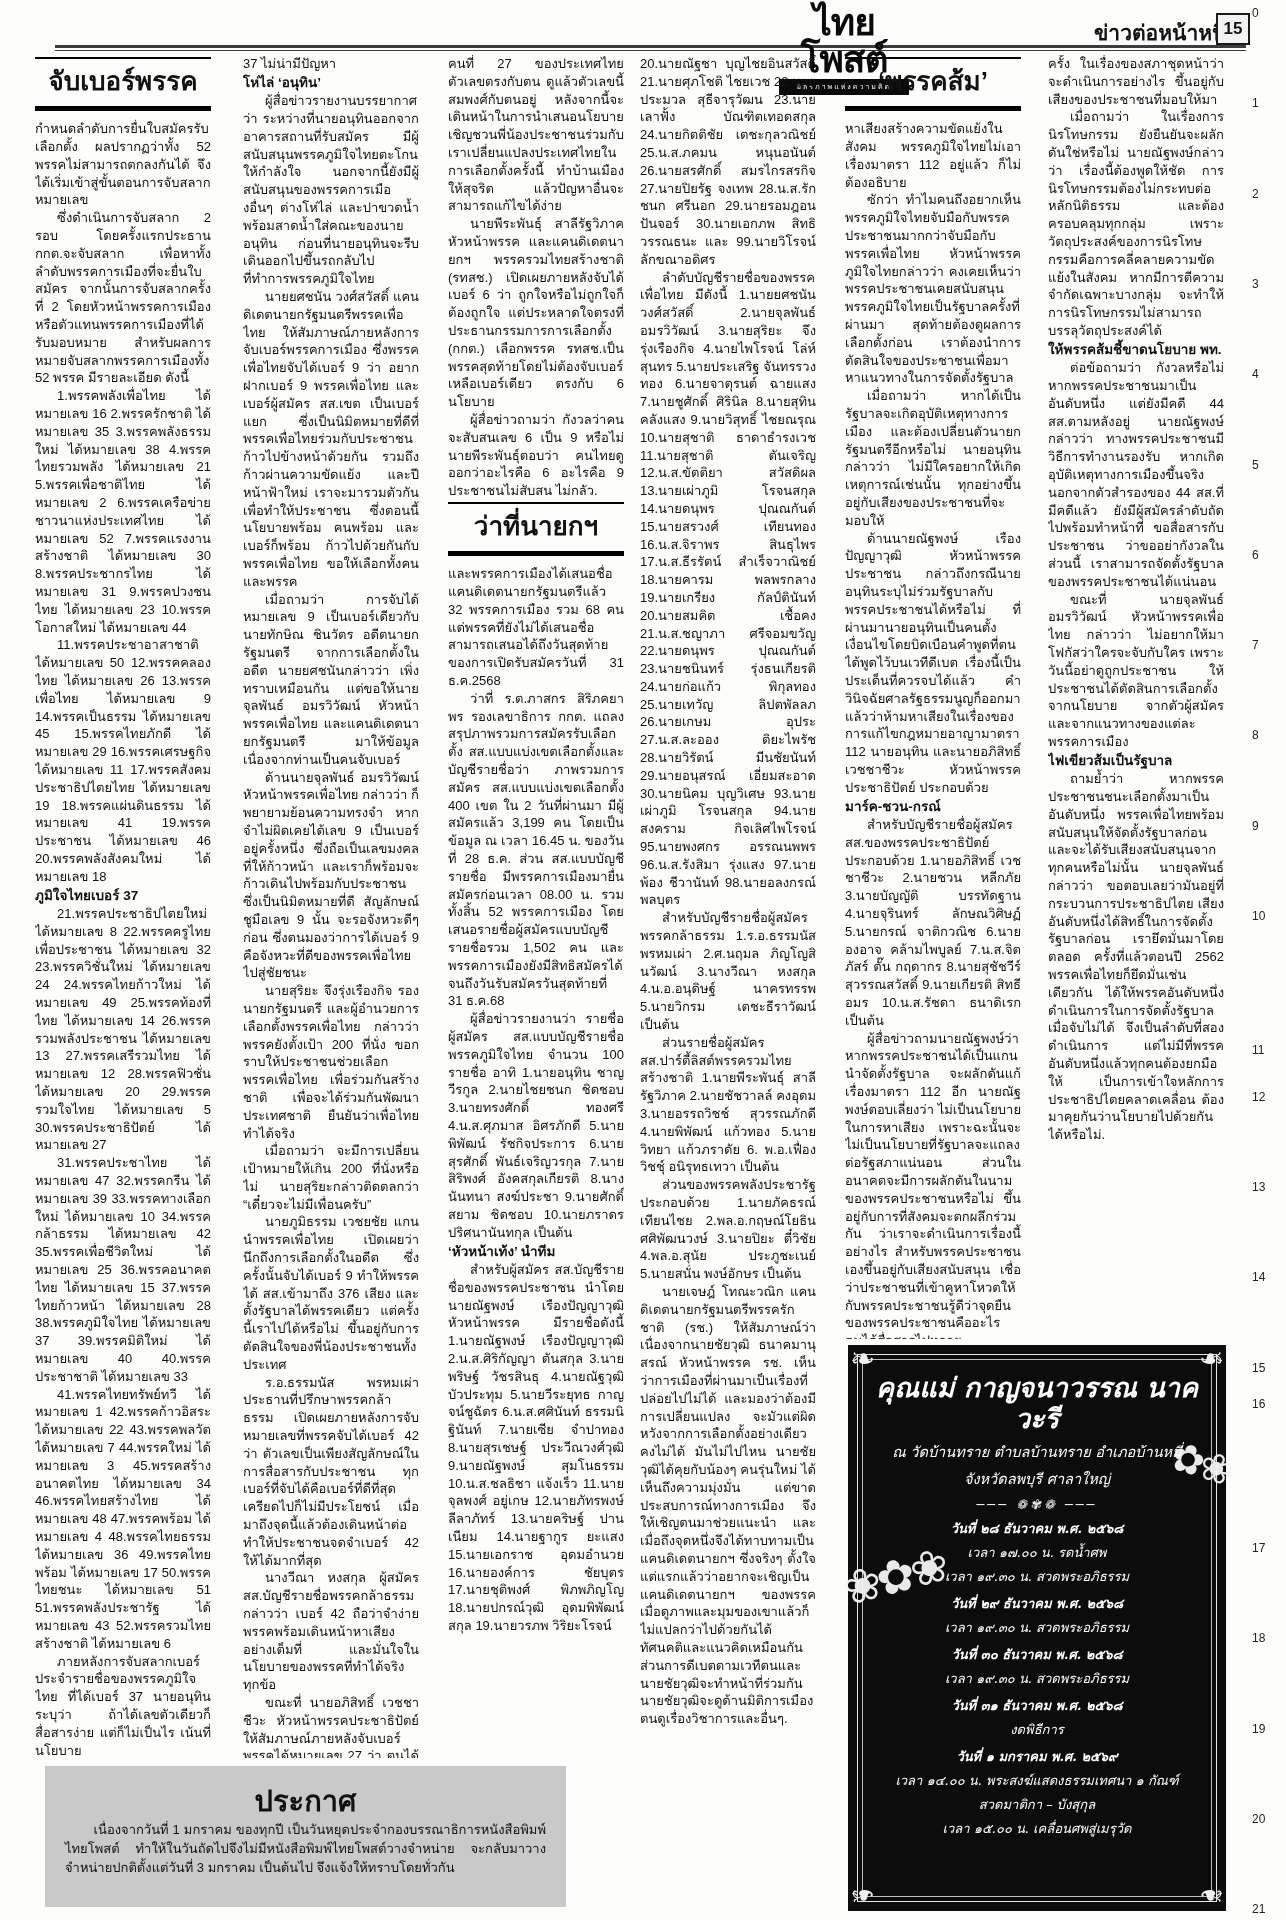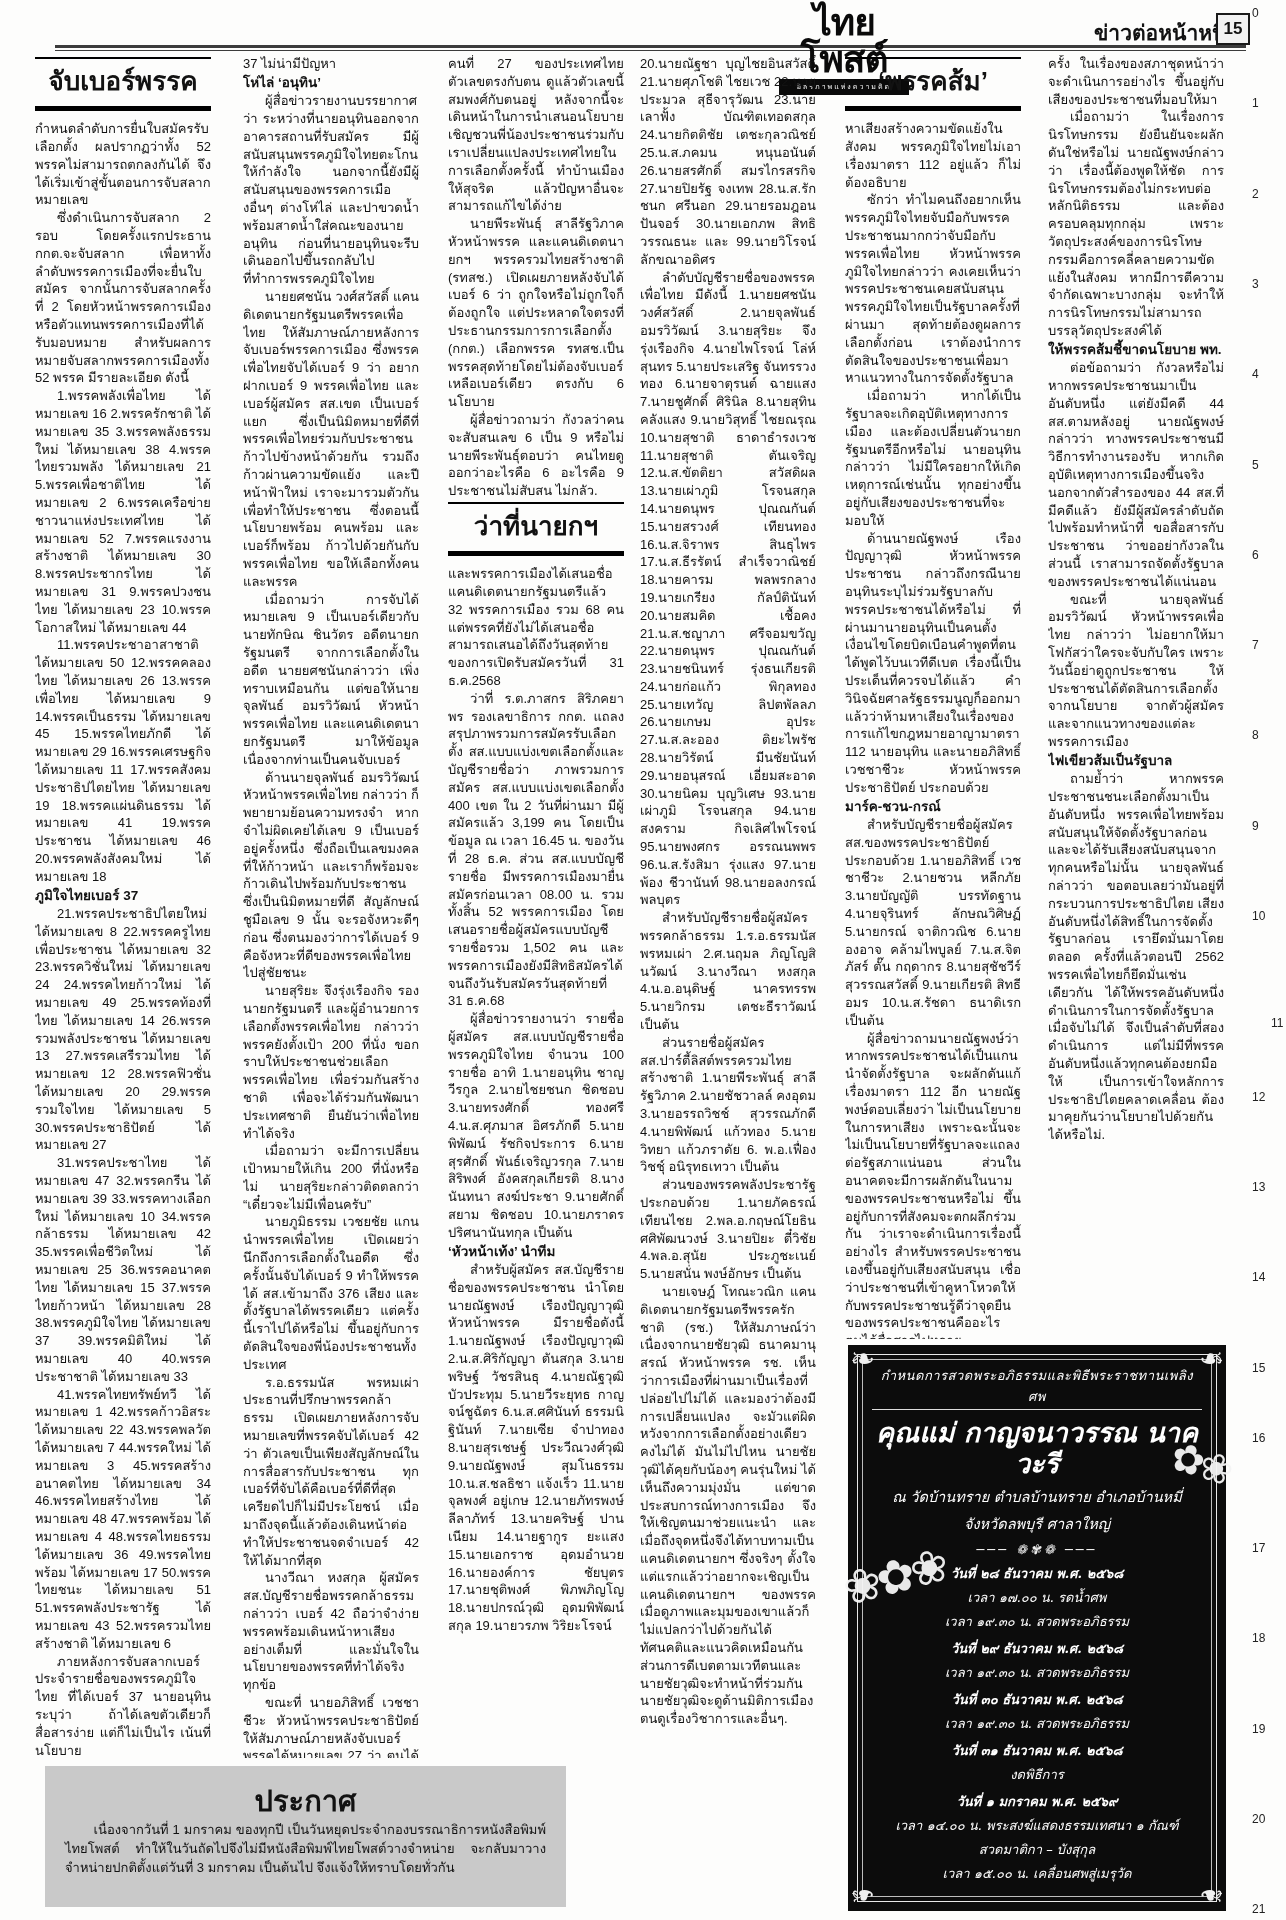--- a/index.html
+++ b/index.html
@@ -81,26 +81,26 @@
     <span class="rn" style="top: 96.3px; left: 2px;">1</span>
     <span class="rn" style="top: 186.6px; left: 2px;">2</span>
     <span class="rn" style="top: 276.9px; left: 2px;">3</span>
     <span class="rn" style="top: 367.2px; left: 2px;">4</span>
     <span class="rn" style="top: 457.5px; left: 2px;">5</span>
     <span class="rn" style="top: 547.8px; left: 2px;">6</span>
     <span class="rn" style="top: 638.1px; left: 2px;">7</span>
     <span class="rn" style="top: 728.4px; left: 2px;">8</span>
     <span class="rn" style="top: 818.7px; left: 2px;">9</span>
     <span class="rn" style="top: 909px; left: 2px;">10</span>
-    <span class="rn" style="top: 1016px; left: 2px; margin-left: 19px;">11</span>
+    <span class="rn" style="top: 1043px; left: 2px;">11</span>
     <span class="rn" style="top: 1089.6px; left: 2px; text-align: right;">12</span>
     <span class="rn" style="top: 1179.9px; left: 2px;">13</span>
     <span class="rn" style="top: 1270.2px; left: 2px;">14</span>
     <span class="rn" style="top: 1360.5px; left: 2px;">15</span>
-    <span class="rn" style="top: 1431px; left: 2px; text-align: center;">16</span>
+    <span class="rn" style="top: 1397px; left: 2px; text-align: center;">16</span>
     <span class="rn" style="top: 1541.1px; left: 2px;">17</span>
     <span class="rn" style="top: 1631.4px; left: 2px;">18</span>
     <span class="rn" style="top: 1721.7px; left: 2px;">19</span>
     <span class="rn" style="top: 1812px; left: 2px;">20</span>
     <span class="rn" style="top: 1902.3px; left: 2px;">21</span>
   </div>
 
 <div class="col" id="col1">
     <div class="hl-block">จับเบอร์พรรค</div>
     <p class="cont">กำหนดลำดับการยื่นใบสมัครรับเลือกตั้ง ผลปรากฏว่าทั้ง 52 พรรคไม่สามารถตกลงกันได้ จึงได้เริ่มเข้าสู่ขั้นตอนการจับสลากหมายเลข</p>
@@ -174,21 +174,20 @@
 <div class="funeral">
   <div class="frame"></div>
   <div class="frame2"></div>
   <span class="corner c-tl">❧</span>
   <span class="corner c-tr">❧</span>
   <span class="corner c-bl">❧</span>
   <span class="corner c-br">❧</span>
   <span class="flower fl-left">❀✿❀</span>
   <span class="flower fl-right">✿❀</span>
   <div class="inner">
-    <div class="f-header">กำหนดการสวดพระอภิธรรมและพิธีพระราชทานเพลิงศพ</div>
     <div class="f-name">คุณแม่ กาญจนาวรรณ นาควะรี</div>
     <div class="f-venue">ณ วัดบ้านทราย ตำบลบ้านทราย อำเภอบ้านหมี่</div>
     <div class="f-venue2">จังหวัดลพบุรี ศาลาใหญ่</div>
     <div class="orn">─── ❁✾❁ ───</div>
     <div id="funeral-schedule">
         <div class="f-date">วันที่ ๒๘ ธันวาคม พ.ศ. ๒๕๖๘</div>
         <div class="f-time">เวลา ๑๗.๐๐ น. รดน้ำศพ</div>
         <div class="f-time">เวลา ๑๙.๓๐ น. สวดพระอภิธรรม</div>
         <div class="f-date">วันที่ ๒๙ ธันวาคม พ.ศ. ๒๕๖๘</div>
         <div class="f-time">เวลา ๑๙.๓๐ น. สวดพระอภิธรรม</div>

